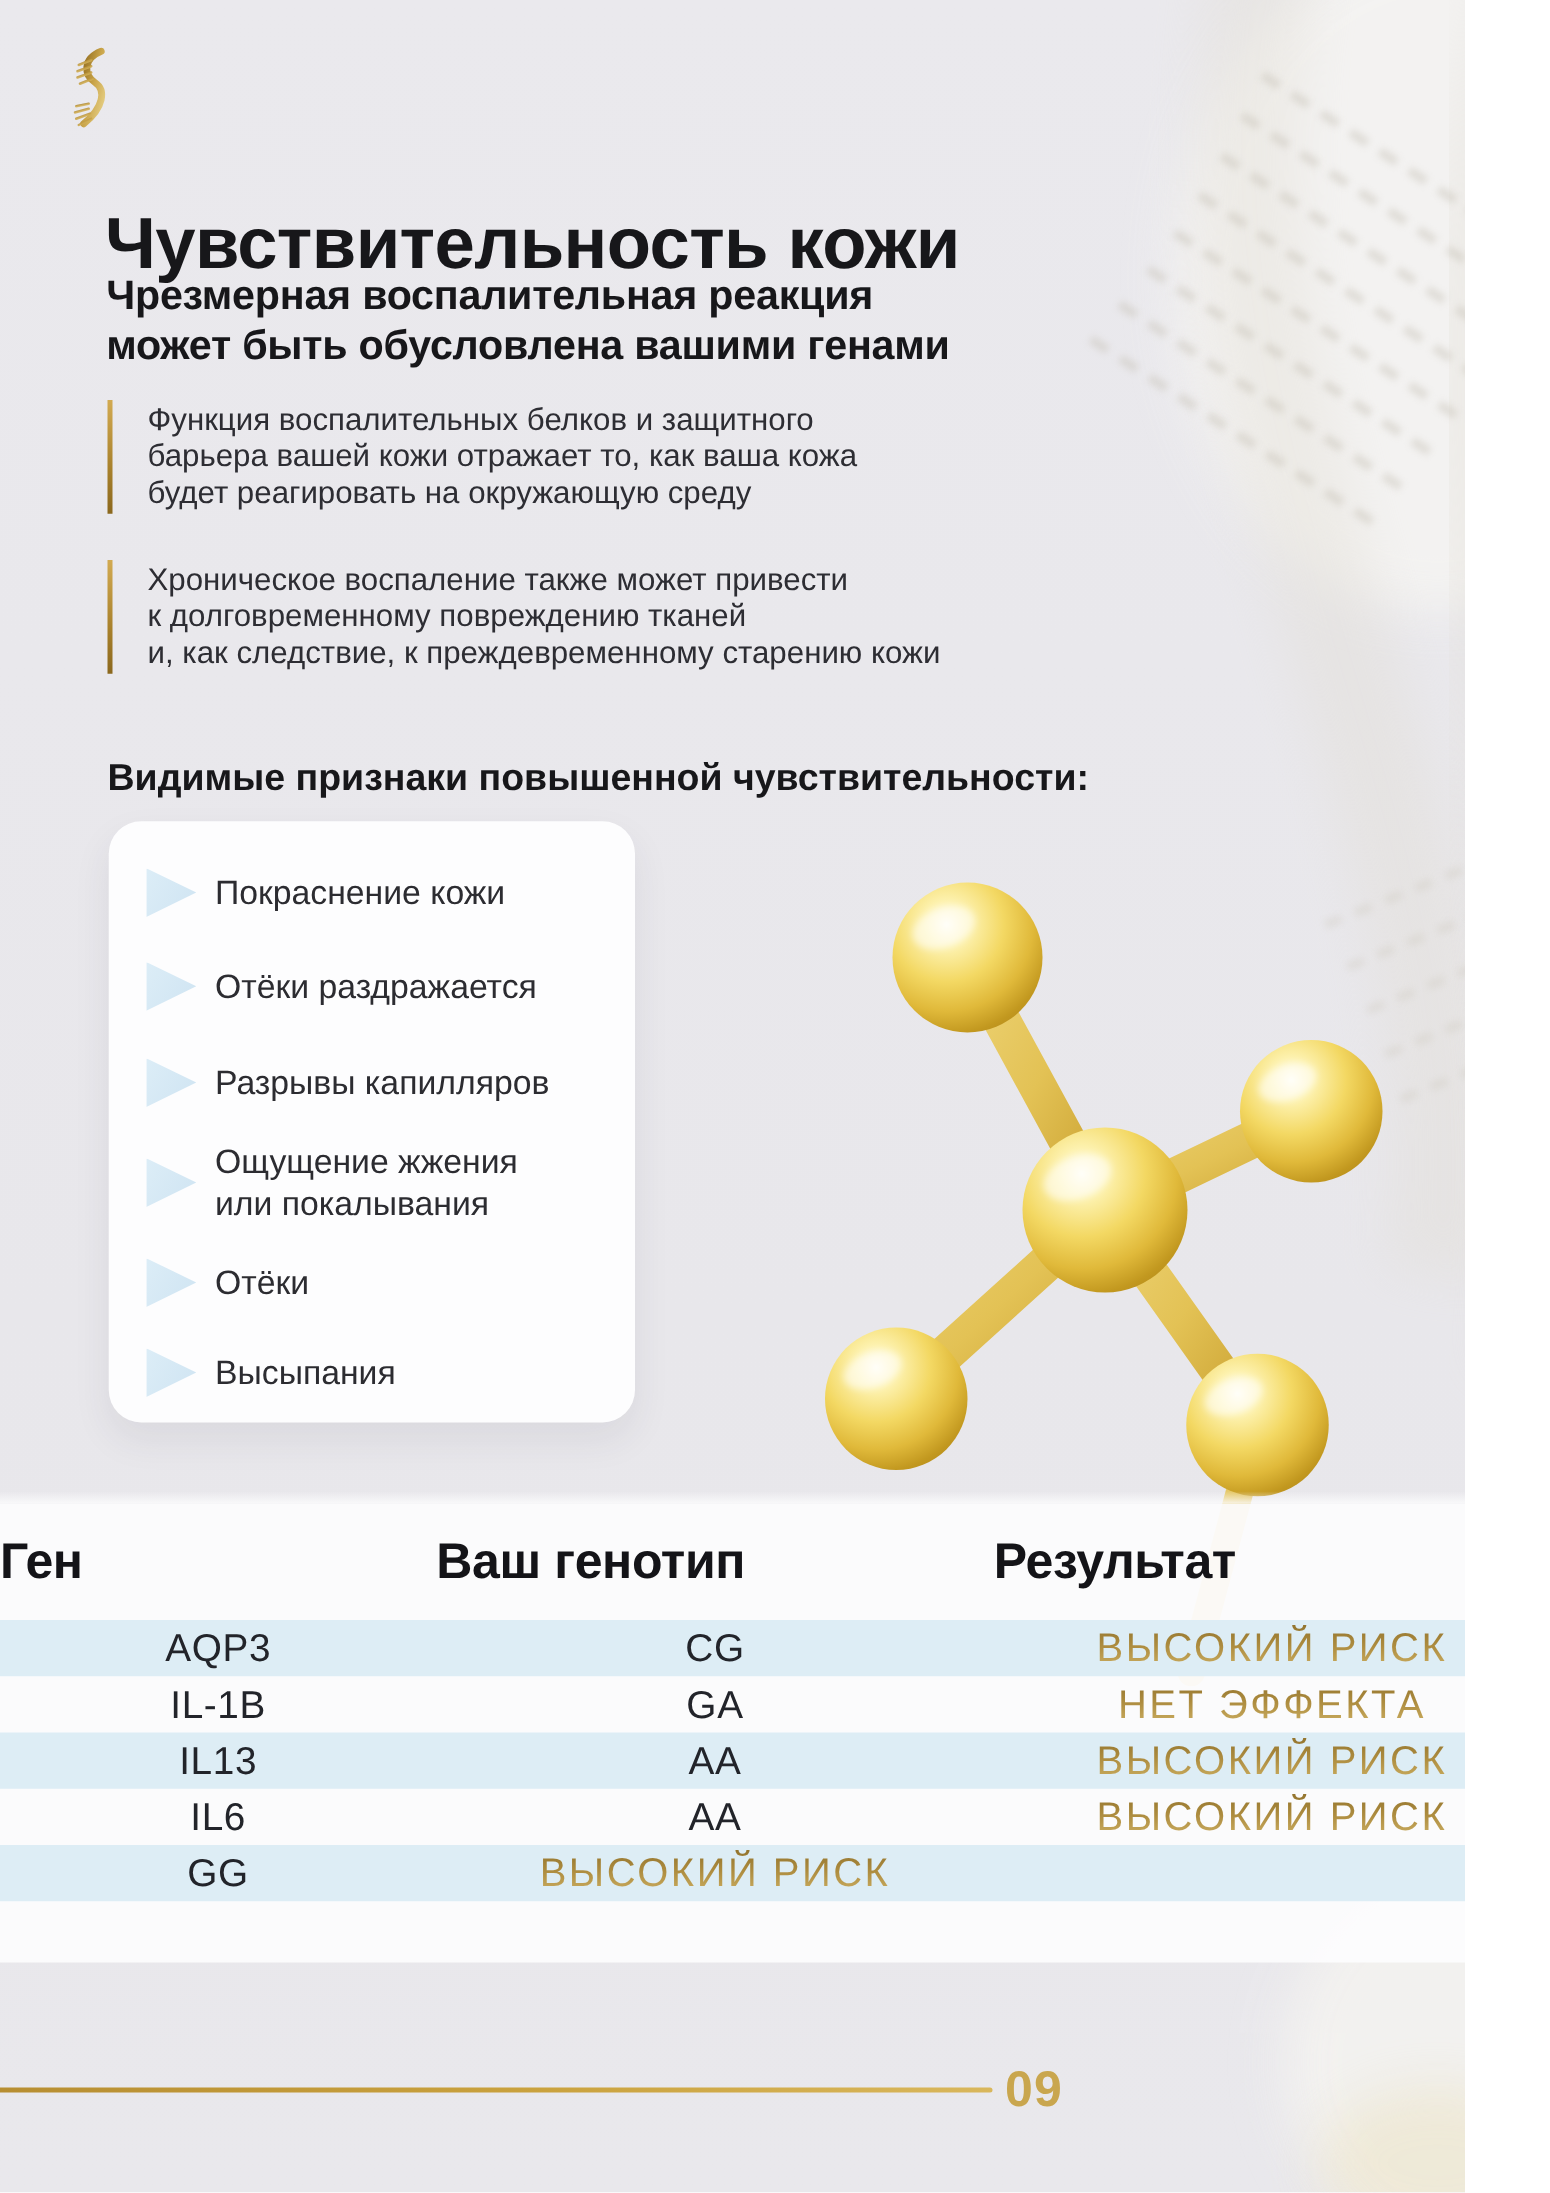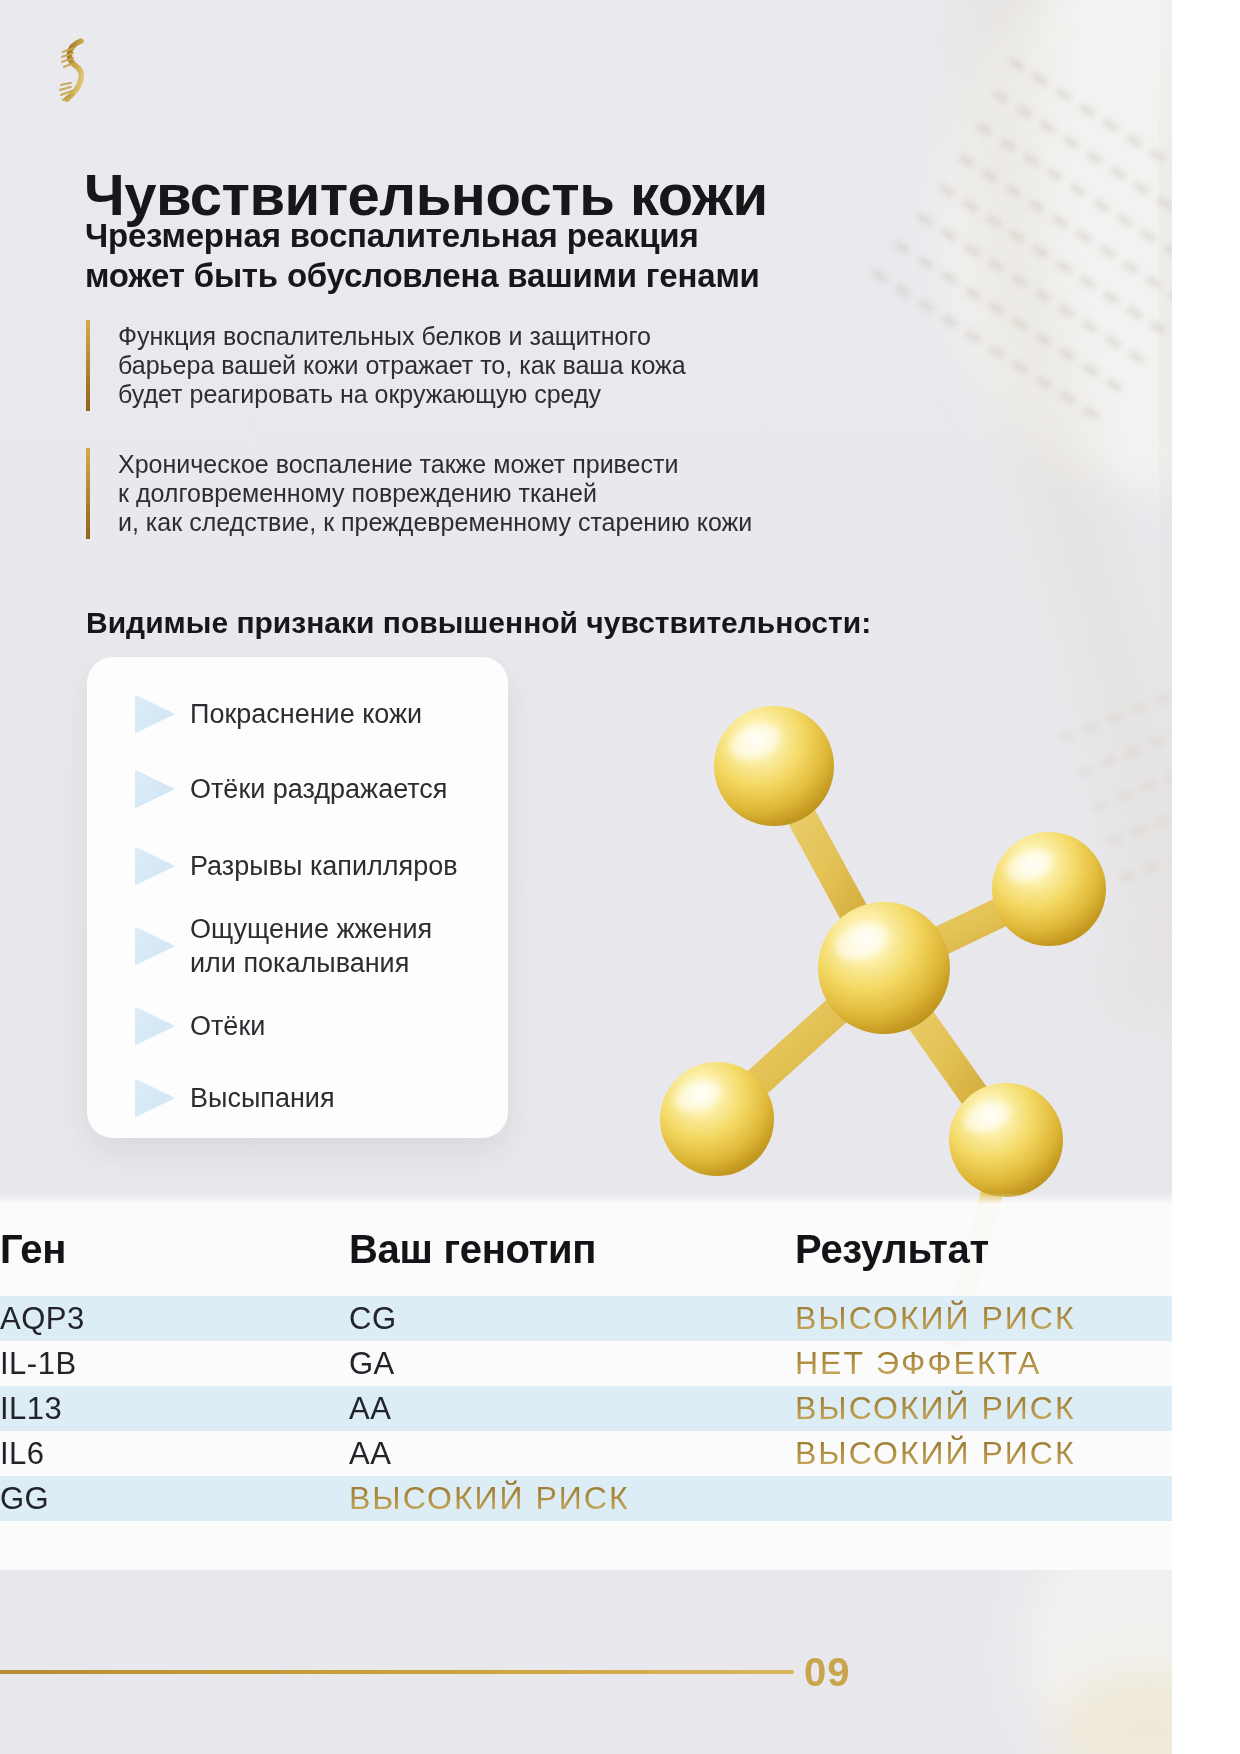--- a/index.html
+++ b/index.html
@@ -37,21 +37,21 @@
   .sym-title{
     position:absolute;left:86px;top:594px;width:900px;
     font-size:30px;font-weight:700;color:#17171a;z-index:2;margin-top:12px;
   }
   .card{
     position:absolute;left:87px;top:657px;width:421px;height:481px;
     background:#fdfdfe;border-radius:26px;
     box-shadow:0 14px 30px rgba(55,55,80,.08);
     z-index:2;
   }
-  .card ul{list-style:none;margin:0;padding:25px 0 0 48px;}
+  .card ul{list-style:none;margin:0;padding:25px 0 0 30px;}
   .card li{display:flex;align-items:center;gap:15px;height:64px;}
   .card li.two-line{height:96px;}
   .card li:nth-child(1){margin-bottom:11px;}
   .card li:nth-child(2){margin-bottom:13px;}
   .card li:nth-child(5){margin-bottom:8px;}
   .tri{
     flex:0 0 40px;width:40px;height:39px;
     background:linear-gradient(120deg,#dcedf7 0%,#cfe4f2 100%);
     clip-path:polygon(0 0,100% 50%,0 100%);
   }
@@ -63,21 +63,21 @@
     position:absolute;left:0;top:1203px;width:1240px;height:367px;
     background:rgba(252,252,253,.95);z-index:3;
   }
   .table-band::before{
     content:"";position:absolute;left:0;top:-10px;width:100%;height:10px;
     background:linear-gradient(180deg,rgba(252,252,253,0),rgba(252,252,253,.85));
   }
   .t-row{display:grid;grid-template-columns:349px 446px auto;align-items:center;}
   .t-head{height:93px;}
   .t-head .t-cell{font-size:40px;font-weight:700;color:#141418;letter-spacing:-0.3px;}
-  .t-data{height:45px;}
+  .t-data{height:45px;text-align:center;}
   .t-data:nth-child(odd){background:#ddedf5;}
   .t-gene,.t-geno{font-size:31px;font-weight:400;color:#22242a;letter-spacing:.5px;}
   .t-result{
     font-size:32px;font-weight:400;letter-spacing:2px;
     background:linear-gradient(180deg,#93742e 0%,#ad8c3f 45%,#cfb266 100%);
     -webkit-background-clip:text;background-clip:text;color:transparent;
   }
   
   .footer-line{
     position:absolute;left:0;top:1670px;width:794px;height:4px;border-radius:0 2px 2px 0;

